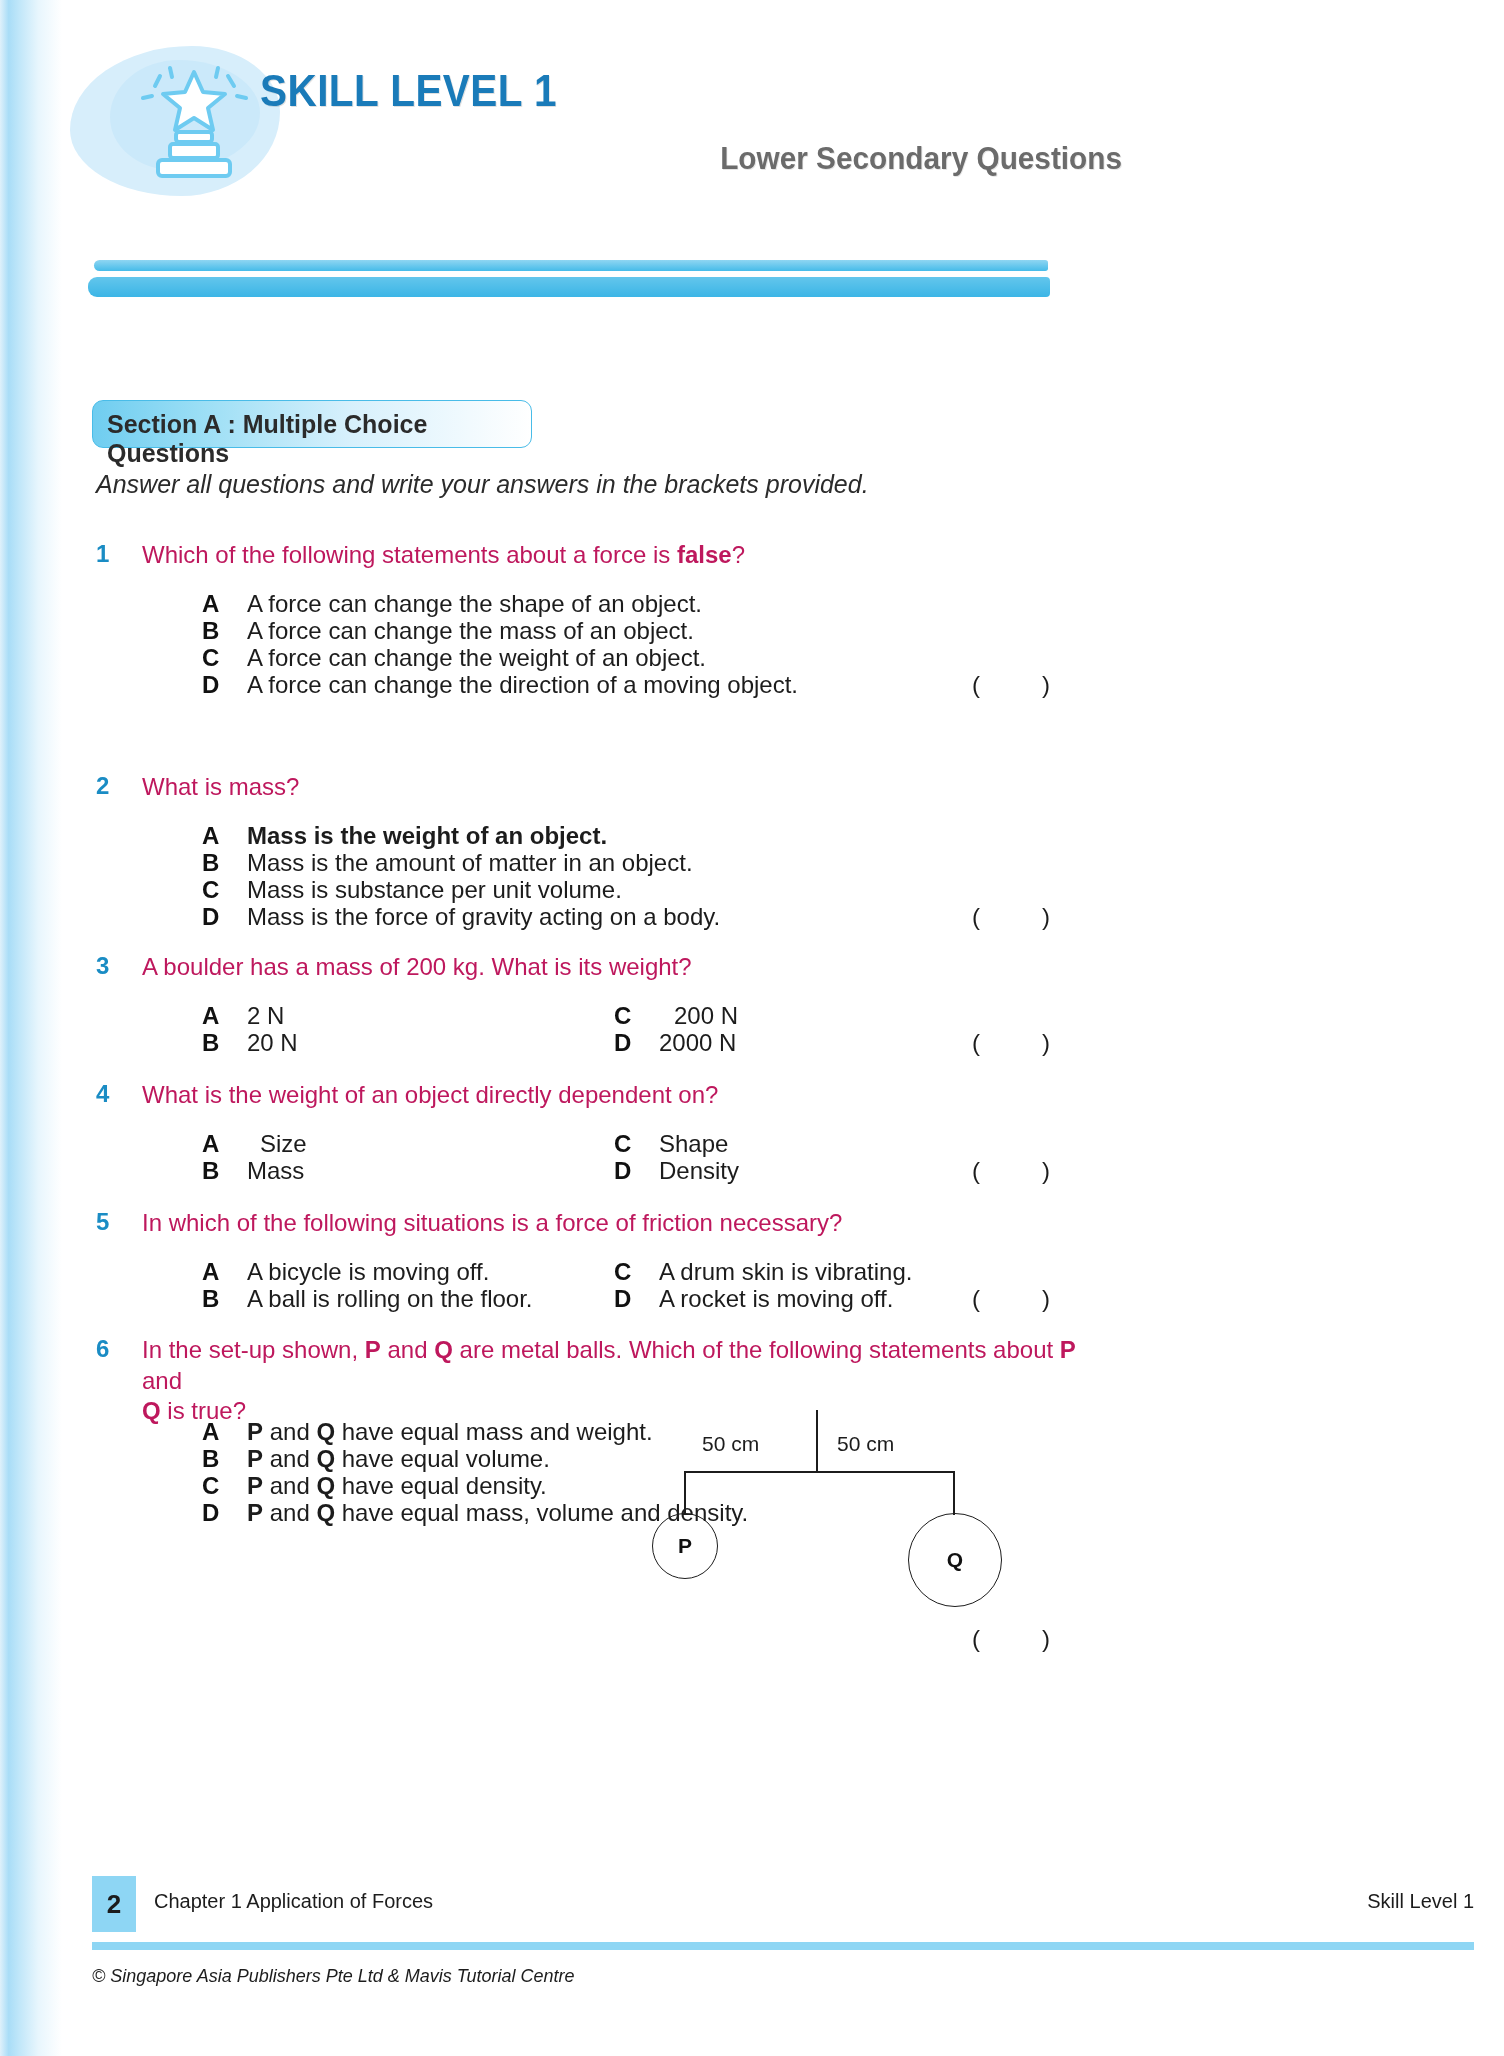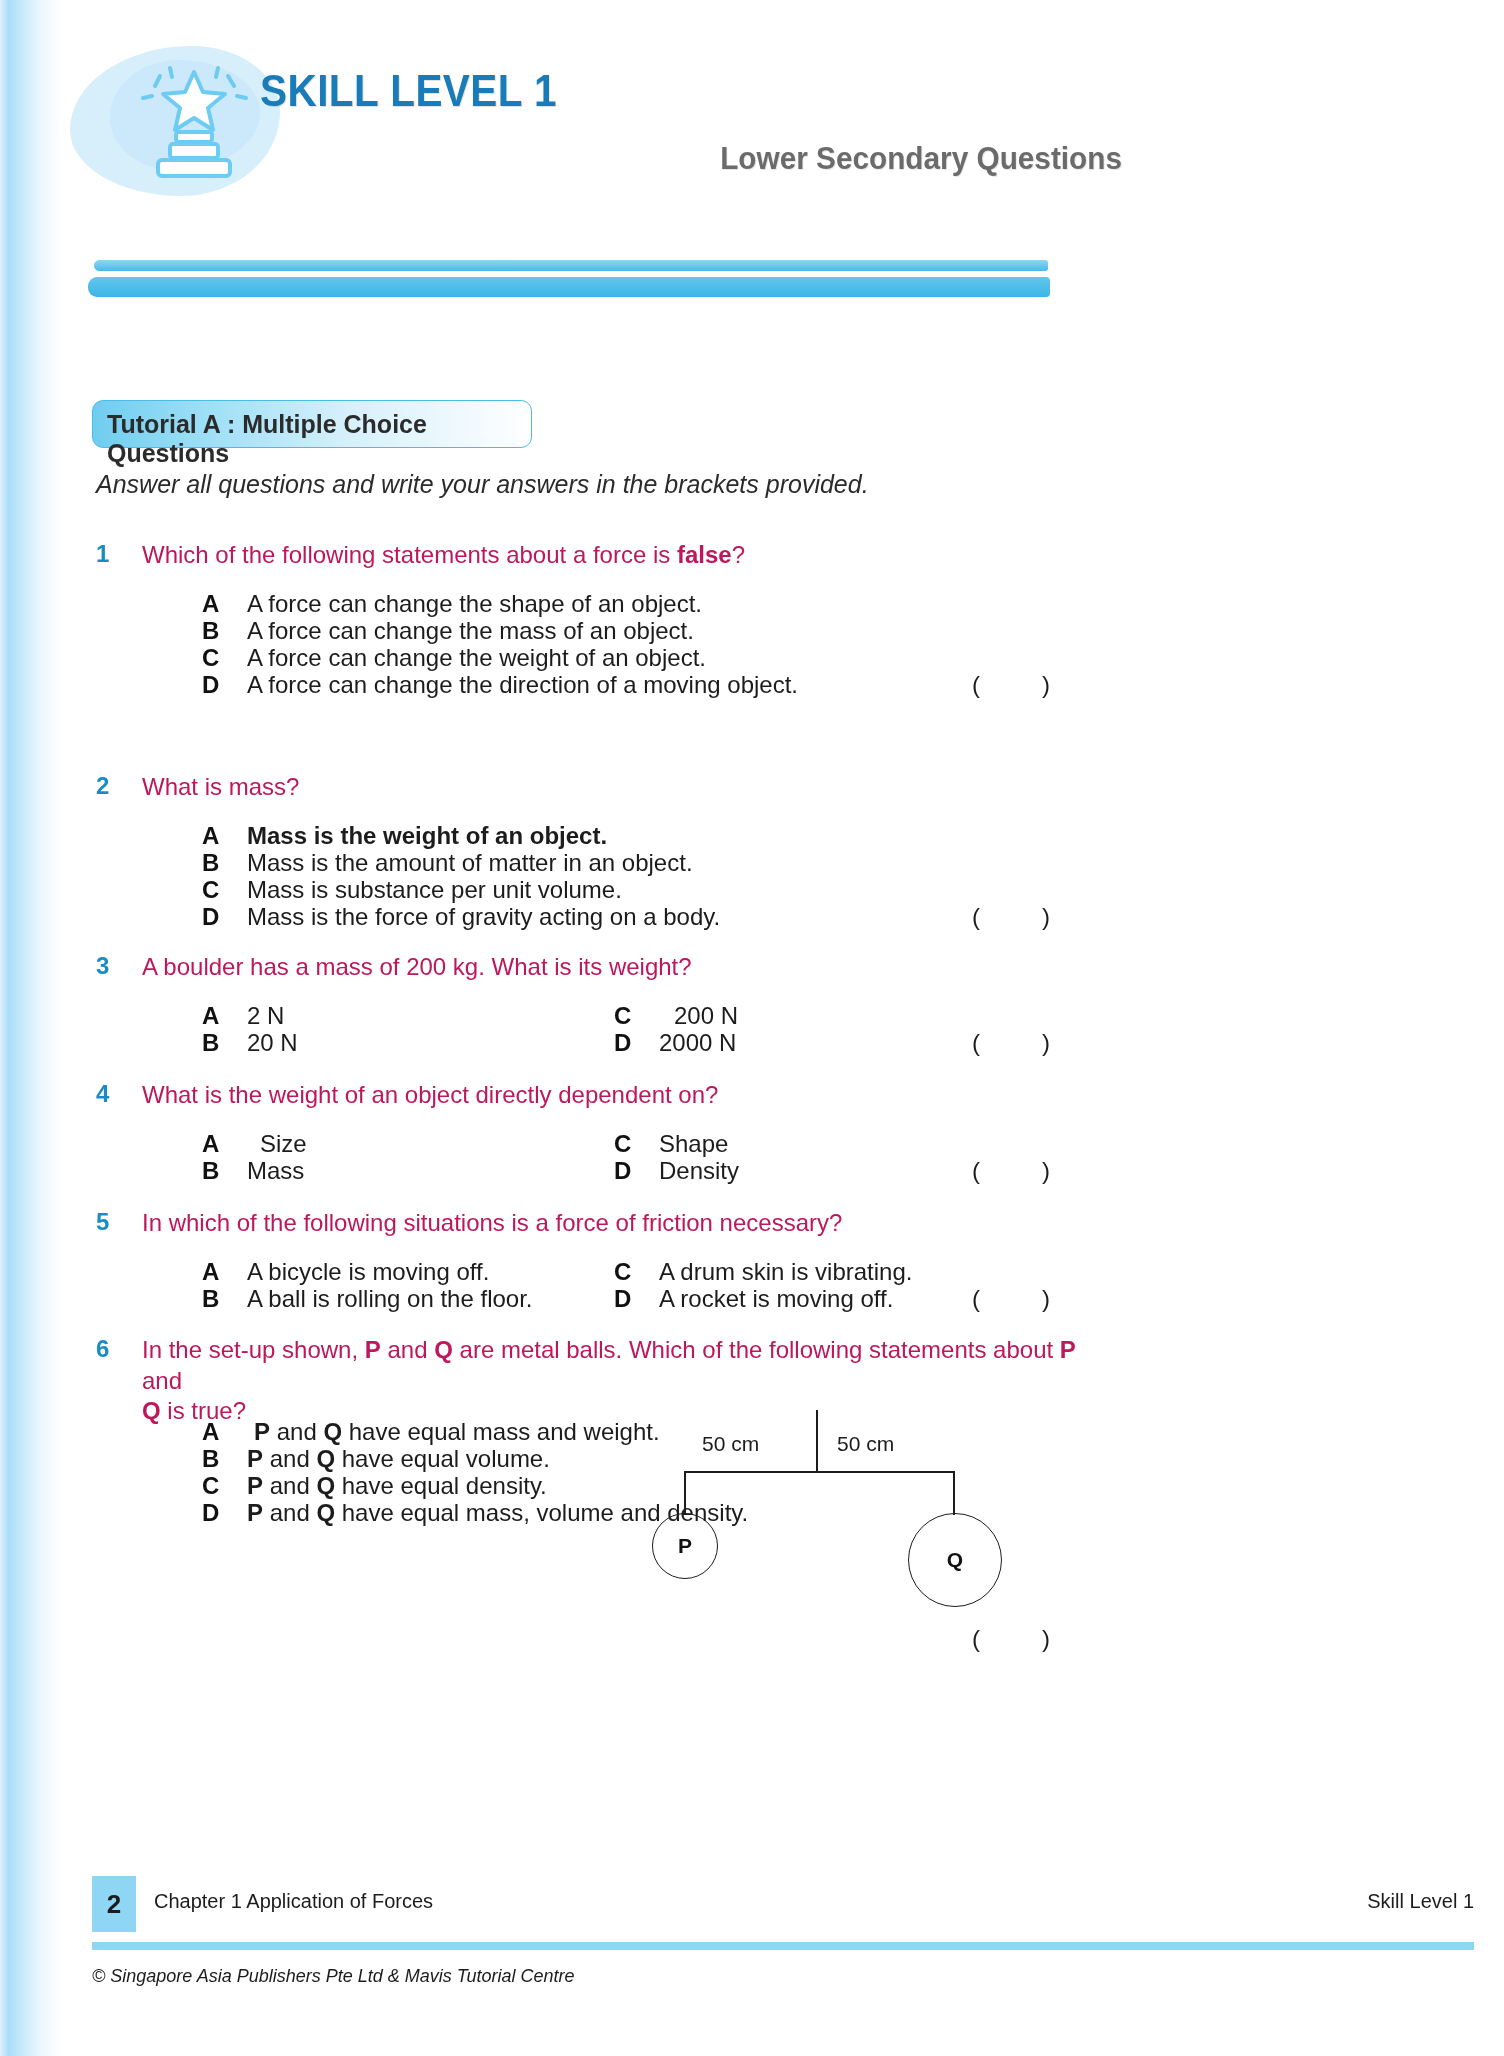--- a/index.html
+++ b/index.html
@@ -157,21 +157,21 @@
       <rect x="18" y="98" width="72" height="16" rx="4" fill="#ffffff" stroke="#6ecbf1" stroke-width="4"></rect>
     </svg>
 
     <div class="skill-title">SKILL LEVEL 1</div>
     <div class="sub-title">Lower Secondary Questions</div>
     <div class="bar-a"></div>
     <div class="bar-b"></div>
   </div>
 
   <div class="section-box">
-    <div class="section-label">Tutorial A : Multiple Choice Questions</div>
+    <div class="section-label">Section A : Multiple Choice Questions</div>
   </div>
   <div class="instruction">Answer all questions and write your answers in the brackets provided.</div>
 
   <div class="q" style="top:540px;">
     <div class="q-num">1</div>
     <div class="q-text"><span>Which of the following statements about a force is </span><b>false</b><span>?</span></div>
     <div class="opt-letter" style="left:140px;top:50px;">A</div>
     <div class="opt-text" style="left:185px;top:50px;">A force can change the shape of an object.</div>
     <div class="opt-letter" style="left:140px;top:77px;">B</div>
     <div class="opt-text" style="left:185px;top:77px;">A force can change the mass of an object.</div>
@@ -241,21 +241,21 @@
     <div class="opt-text" style="left:597px;top:77px;">A rocket is moving off.</div>
     <div class="bracket" style="left:910px;top:77px;">(</div>
     <div class="bracket" style="left:980px;top:77px;">)</div>
   </div>
 
   <div class="q" style="top:1335px;">
     <div class="q-num">6</div>
     <div class="q-text" style="width:940px;"><span>In the set-up shown, </span><b>P</b><span> and </span><b>Q</b><span> are metal balls. Which of the following statements about </span><b>P</b><span> and</span><br><b>Q</b><span> is true?</span></div>
 
     <div class="opt-letter" style="left:140px;top:83px;">A</div>
-    <div class="opt-text" style="left:192px;top:83px;"><b>P</b><span> and </span><b>Q</b><span> have equal mass and weight.</span></div>
+    <div class="opt-text" style="left:185px;top:83px;"><b>P</b><span> and </span><b>Q</b><span> have equal mass and weight.</span></div>
 
     <div class="opt-letter" style="left:140px;top:110px;">B</div>
     <div class="opt-text" style="left:185px;top:110px;"><b>P</b><span> and </span><b>Q</b><span> have equal volume.</span></div>
 
     <div class="opt-letter" style="left:140px;top:137px;">C</div>
     <div class="opt-text" style="left:185px;top:137px;"><b>P</b><span> and </span><b>Q</b><span> have equal density.</span></div>
 
     <div class="opt-letter" style="left:140px;top:164px;">D</div>
     <div class="opt-text" style="left:185px;top:164px;"><b>P</b><span> and </span><b>Q</b><span> have equal mass, volume and density.</span></div>
 

